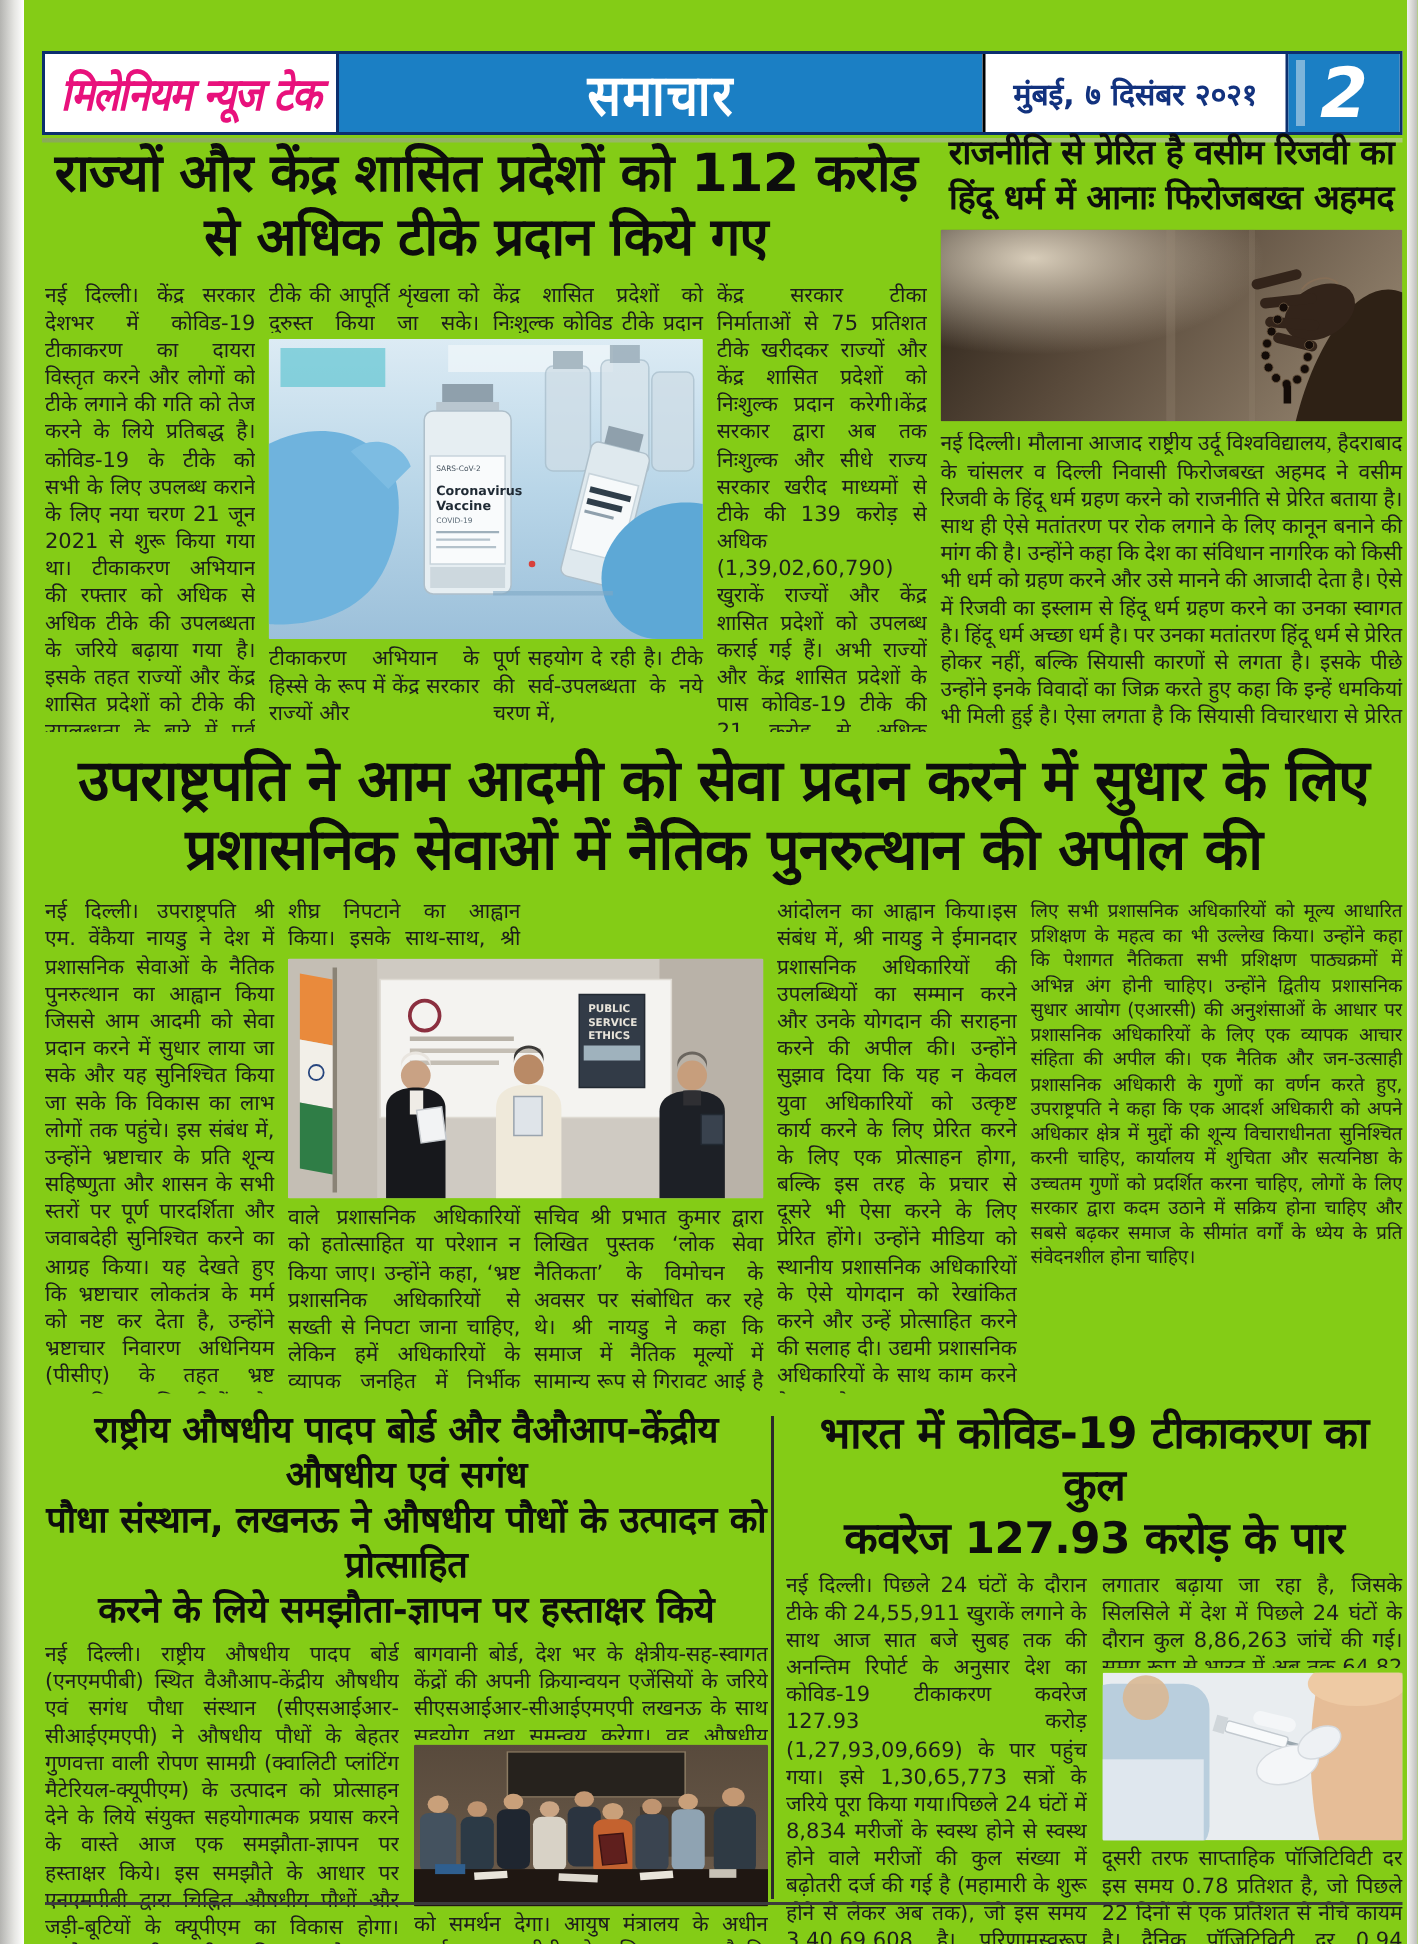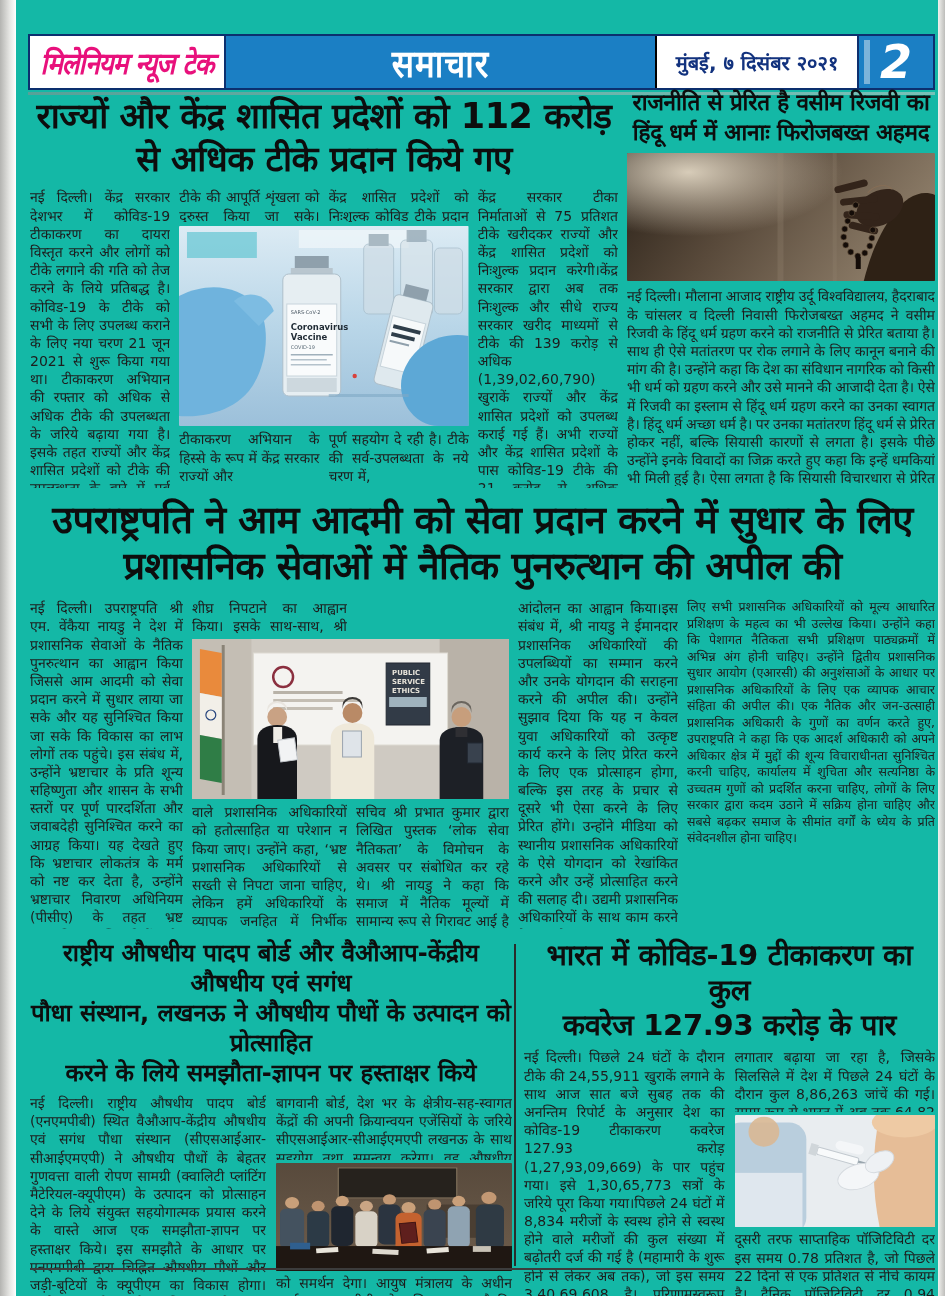--- a/index.html
+++ b/index.html
@@ -1,16 +1,16 @@
 <!DOCTYPE html>
 <html lang="hi"><head>
 <meta charset="utf-8">
 <style>
   html,body{margin:0;padding:0;background:#d8d8d5;}
-  .page{position:relative;width:945px;height:1296px;background:#14b8a6;overflow:hidden;
+  .page{position:relative;width:945px;height:1296px;background:#84cc16;overflow:hidden;
         font-family:"DejaVu Sans","Liberation Sans",sans-serif;color:#1b1b1b;}
   .scan-left{position:absolute;left:0;top:0;width:16px;height:100%;
              background:linear-gradient(90deg,#b4b4b1,#e6e6e3 60%,#ffffff);}
   .scan-right{position:absolute;right:0;top:0;width:7px;height:100%;
              background:linear-gradient(270deg,#bdbdba,#f2f2ef);}
   
   .masthead-strip{position:absolute;left:28px;top:34px;width:907px;height:56px;display:flex;
                   border:2px solid #0c2f6e;box-sizing:border-box;background:#fff;}
   .masthead-box{width:194px;background:#ffffff;display:flex;align-items:center;justify-content:center;border-right:2px solid #0c2f6e;}
   .masthead-title{color:#e8117c;font-size:26px;font-weight:bold;font-style:italic;letter-spacing:-1px;white-space:nowrap;transform:scaleY(1.15);}

